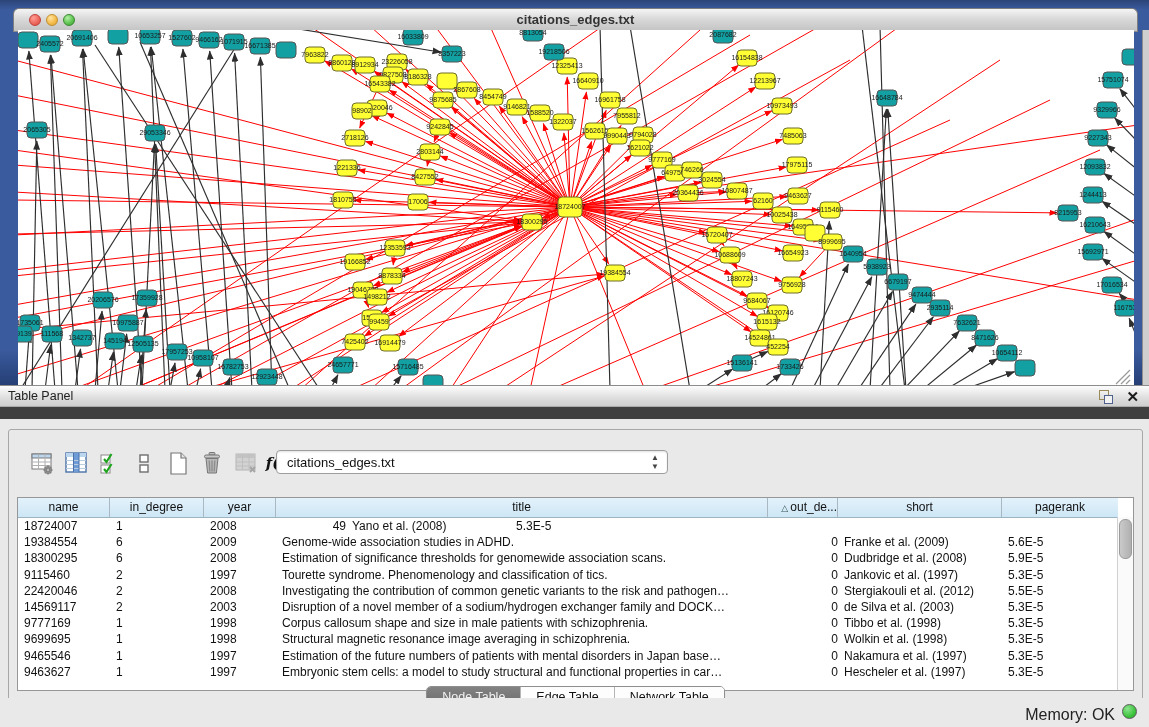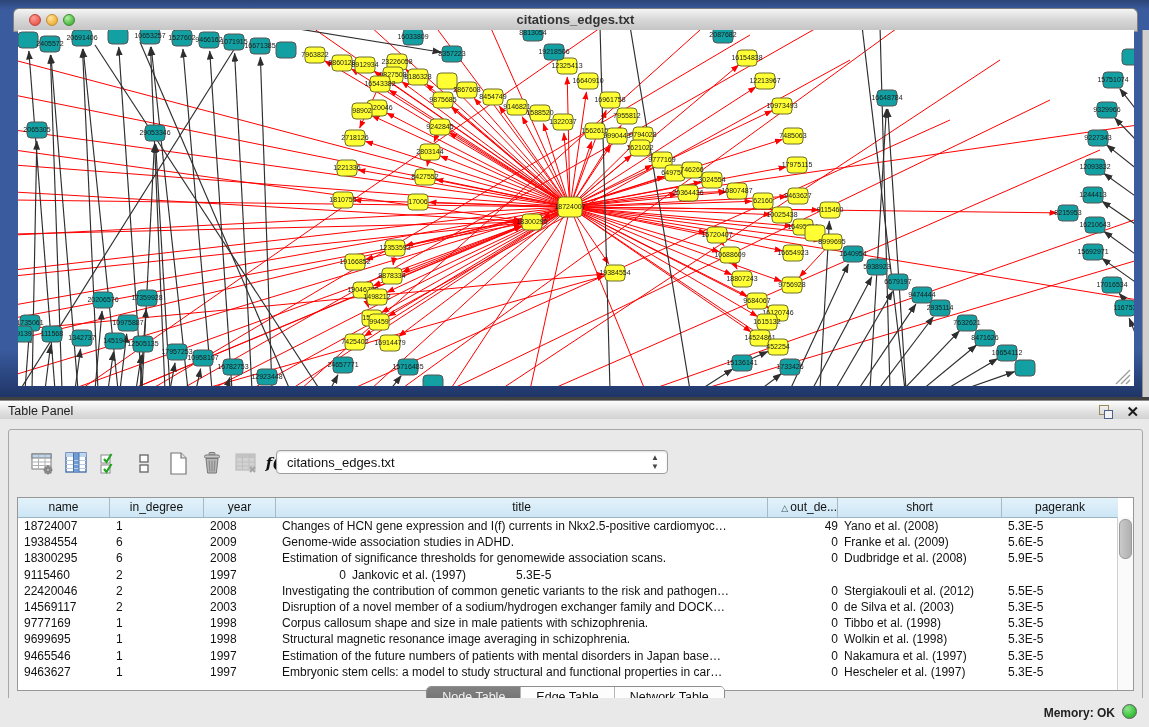--- a/index.html
+++ b/index.html
@@ -13,21 +13,21 @@
     border:1px solid #7e7e7e;border-bottom-color:#8f8f8f;border-radius:6px 6px 0 0;}
   .title-text{position:absolute;left:0;right:0;top:3px;text-align:center;font-size:13px;font-weight:bold;color:#333;}
   .tl{position:absolute;top:5px;width:12px;height:12px;border-radius:50%;box-sizing:border-box;}
   .tl.red{left:15px;background:radial-gradient(circle at 35% 30%,#ff9e96,#ee6a5f 55%,#d8493e);border:1px solid #c2413a;}
   .tl.yel{left:32px;background:radial-gradient(circle at 35% 30%,#ffe3a1,#f5bd4c 55%,#dd9f33);border:1px solid #c08f2f;}
   .tl.grn{left:49px;background:radial-gradient(circle at 35% 30%,#b2f0a5,#61c554 55%,#3f9e35);border:1px solid #3a8a2f;}
   .canvas{position:absolute;left:18px;top:30px;width:1116px;height:356px;background:#fff;}
   .right-sliver{position:absolute;right:0;top:30px;width:6px;height:367px;background:#cfcfcf;border-left:1px solid #8f8f8f;}
 
   
-  .panel-header{position:absolute;left:0;top:400px;width:1149px;height:22px;
+  .panel-header{position:absolute;left:0;top:385px;width:1149px;height:22px;
     background:linear-gradient(#fdfdfd,#dedede 60%,#cfcfcf);
     border-top:1px solid #8c8c8c;border-bottom:1px solid #ababab;box-sizing:border-box;}
   .panel-title{position:absolute;left:8px;top:3px;font-size:12.5px;color:#222;}
   .float-ic{position:absolute;right:36px;top:4px;width:14px;height:14px;cursor:pointer;}
   .float-ic .sq1{position:absolute;left:0;top:0;width:8px;height:8px;border:1.5px solid #9a8a55;}
   .float-ic .sq2{position:absolute;right:0;bottom:0;width:7px;height:7px;border:1.5px solid #51618e;background:#f2f2f2;}
   .close-ic{position:absolute;right:10px;top:2px;font-size:15px;font-weight:bold;color:#1a1a1a;cursor:pointer;}
 
   .panel-body{position:absolute;left:0;top:419px;width:1149px;height:308px;background:#e9e9e9;}
   .inner-panel{position:absolute;left:8px;top:10px;width:1133px;height:270px;
@@ -61,21 +61,21 @@
   
   .tabs{position:absolute;left:0;right:0;top:256px;text-align:center;}
   .seg{display:inline-flex;border:1px solid #8e8e8e;border-radius:5px;overflow:hidden;background:#fff;
     box-shadow:0 1px 1px rgba(0,0,0,.15);}
   .seg .tab{padding:3px 15px 4px;font-size:12.5px;color:#111;border-left:1px solid #b5b5b5;cursor:pointer;background:#fdfdfd;}
   .seg .tab:first-child{border-left:none;}
   .seg .tab.active{background:linear-gradient(#828282,#6a6a6a);color:#f2f2f2;}
 
   
   .statusbar{position:absolute;left:0;top:698px;width:1149px;height:29px;background:#e9e9e9;}
-  .mem{position:absolute;right:34px;top:8px;font-size:12px;color:#222;font-weight:bold;}
+  .mem{position:absolute;right:34px;top:8px;font-size:16px;color:#222;}
   .memdot{position:absolute;right:12px;top:6px;width:15px;height:15px;border-radius:50%;
     background:radial-gradient(circle at 35% 30%,#8fe48f,#3dc53d 60%,#2a9c2a);border:1px solid #5a5a5a;box-sizing:border-box;}
 
   svg text{font-family:"Liberation Sans",sans-serif;}
 </style>
 </head>
 <body>
 <div id="app">
 
   <div class="net-area">
@@ -907,21 +907,20 @@
             <div class="th c3">title</div>
             <div class="th c4"><span class="sortmark">△</span>out_de...</div>
             <div class="th c5">short</div>
             <div class="th c6">pagerank</div>
           </div>
         <div id="tbody">
             <div class="trow">
               <div class="td c0">18724007</div>
               <div class="td c1">1</div>
               <div class="td c2">2008</div>
-              <div class="td c3">Changes of HCN gene expression and I(f) currents in Nkx2.5-positive cardiomyoc…</div>
               <div class="td c4">49</div>
               <div class="td c5">Yano et al. (2008)</div>
               <div class="td c6">5.3E-5</div>
             </div>
             <div class="trow">
               <div class="td c0">19384554</div>
               <div class="td c1">6</div>
               <div class="td c2">2009</div>
               <div class="td c3">Genome-wide association studies in ADHD.</div>
               <div class="td c4">0</div>
@@ -934,20 +933,21 @@
               <div class="td c2">2008</div>
               <div class="td c3">Estimation of significance thresholds for genomewide association scans.</div>
               <div class="td c4">0</div>
               <div class="td c5">Dudbridge et al. (2008)</div>
               <div class="td c6">5.9E-5</div>
             </div>
             <div class="trow">
               <div class="td c0">9115460</div>
               <div class="td c1">2</div>
               <div class="td c2">1997</div>
+              <div class="td c3">Tourette syndrome. Phenomenology and classification of tics.</div>
               <div class="td c4">0</div>
               <div class="td c5">Jankovic et al. (1997)</div>
               <div class="td c6">5.3E-5</div>
             </div>
             <div class="trow">
               <div class="td c0">22420046</div>
               <div class="td c1">2</div>
               <div class="td c2">2008</div>
               <div class="td c3">Investigating the contribution of common genetic variants to the risk and pathogen…</div>
               <div class="td c4">0</div>

